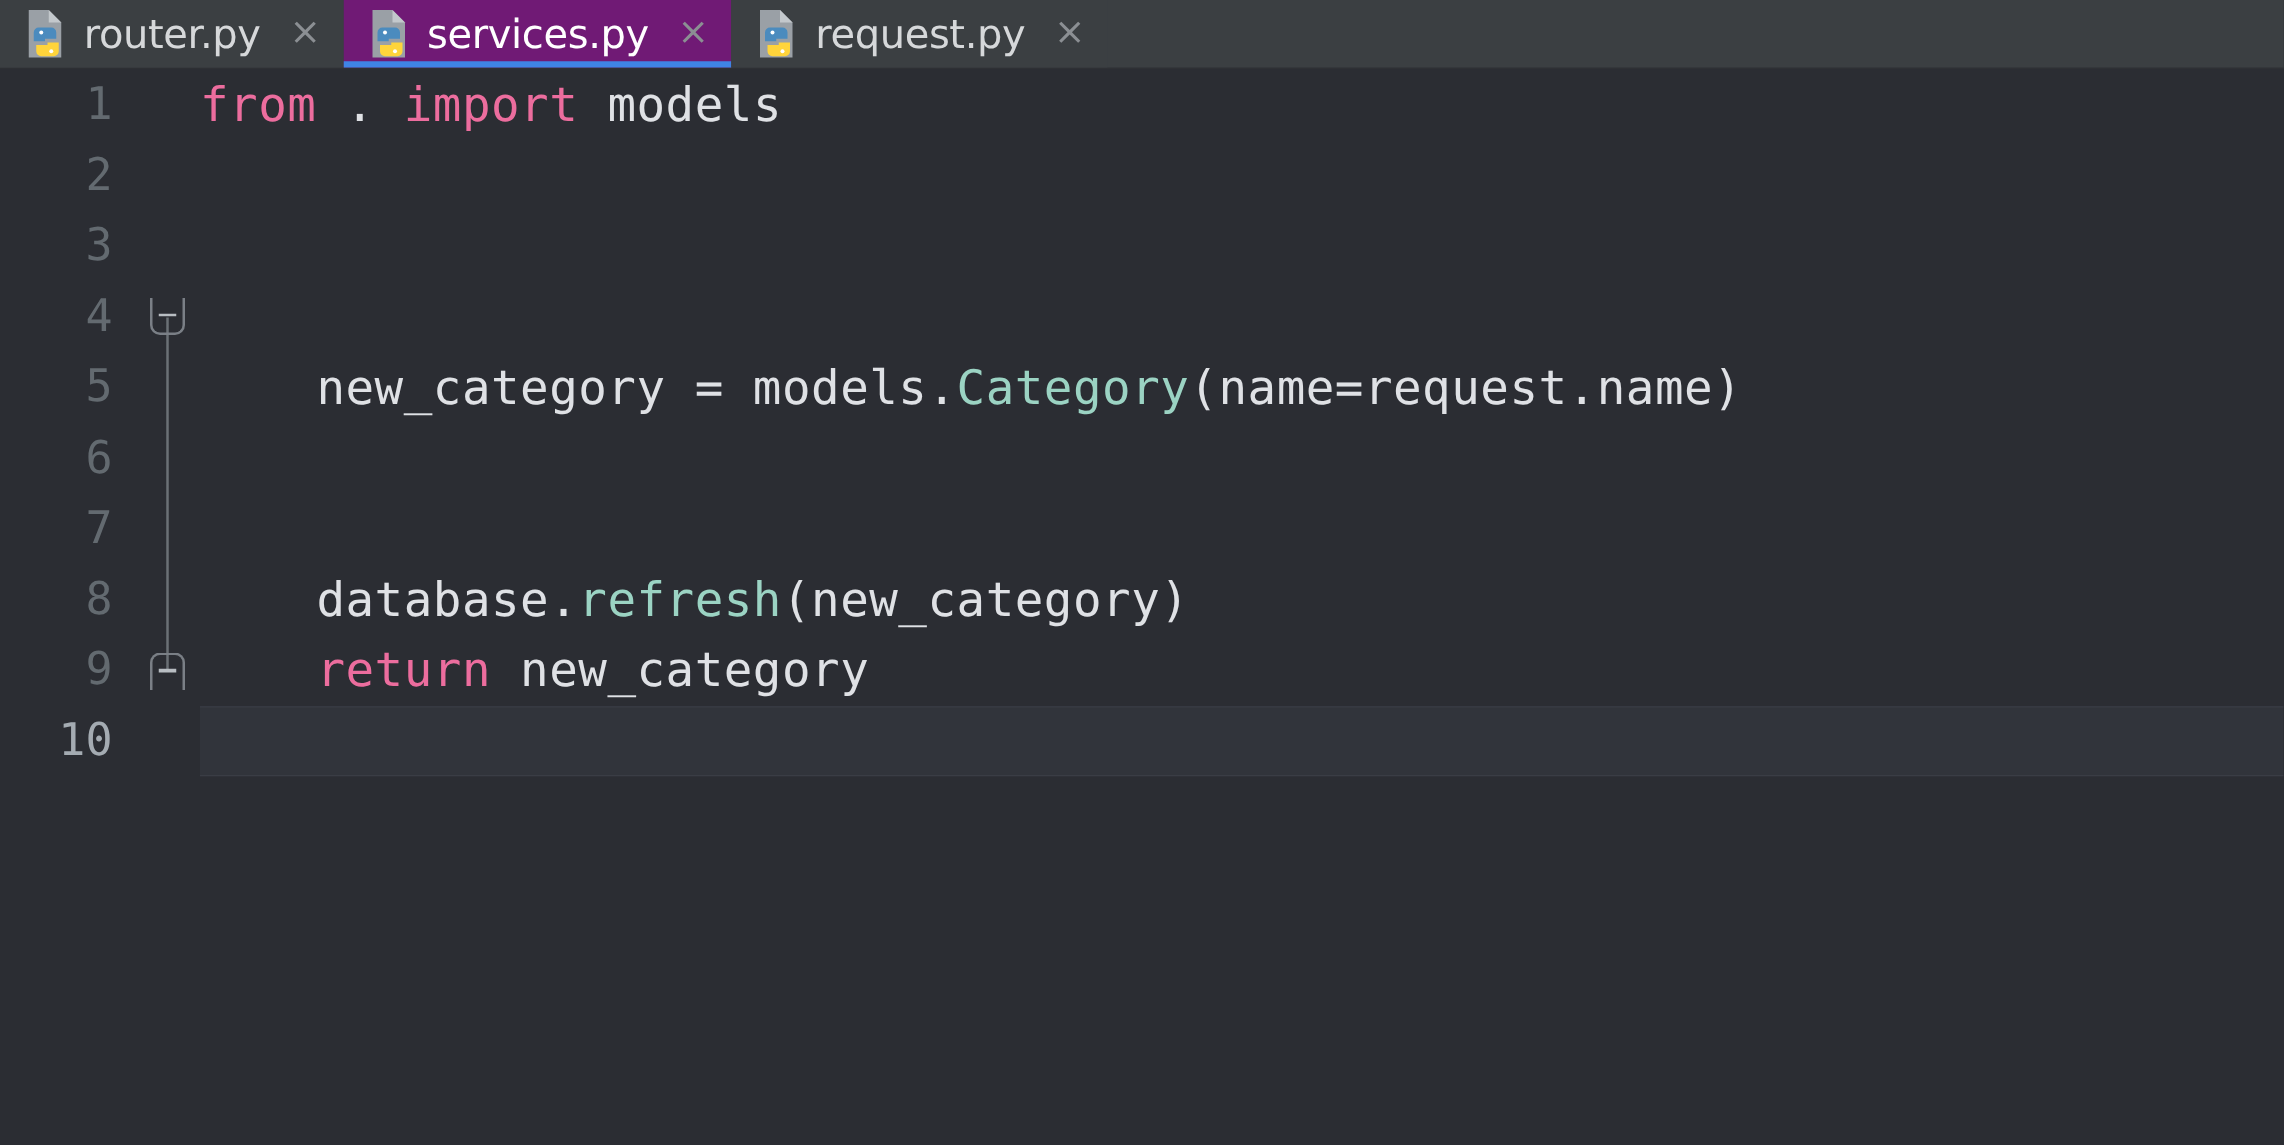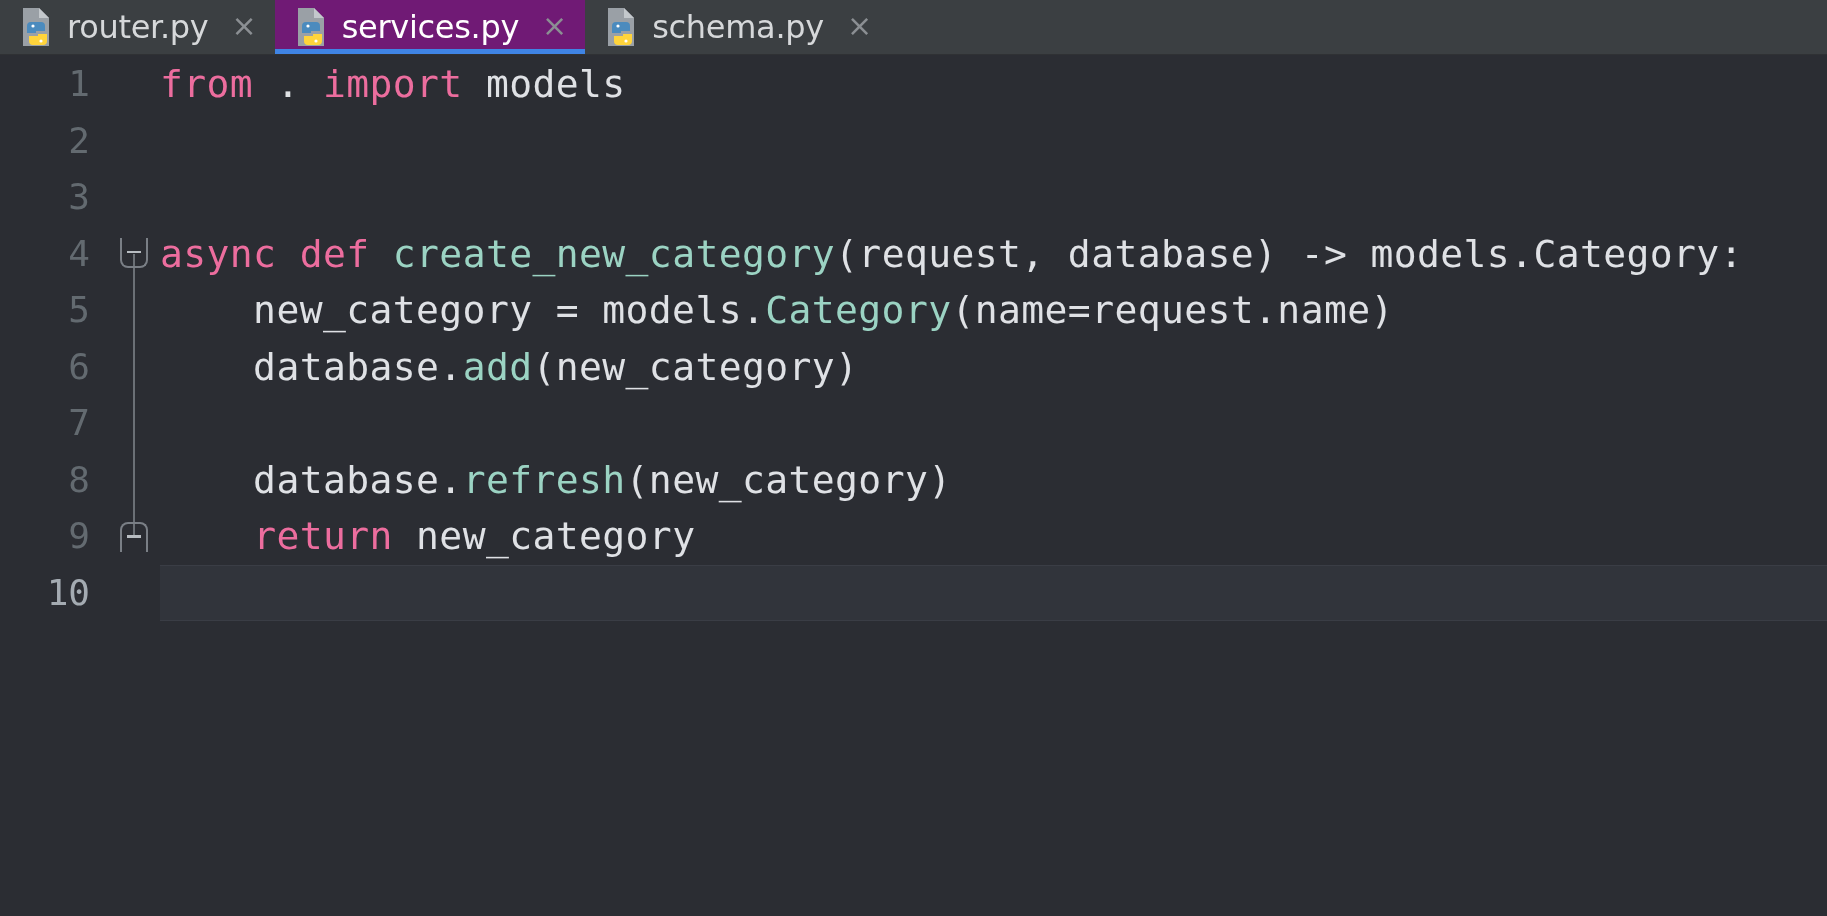--- a/index.html
+++ b/index.html
@@ -201,21 +201,21 @@
       </div>
       <div class="tab">
         <svg class="pyicon" viewBox="0 0 34 40">
           <path d="M3 1 h16 l10 10 v28 h-26 z" fill="#9aa0a6"></path>
           <path d="M19 1 l10 10 h-10 z" fill="#c3c8cc"></path>
           <path d="M13 15 h8 a4 4 0 0 1 4 4 v5 h-9 v2 h-9 v-7 a4 4 0 0 1 4 -4 z" fill="#4b8bbe"></path>
           <path d="M21 38 h-8 a4 4 0 0 1 -4 -4 v-5 h9 v-2 h9 v7 a4 4 0 0 1 -4 4 z" fill="#ffd43b"></path>
           <circle cx="13" cy="19" r="1.6" fill="#ffffff"></circle>
           <circle cx="21" cy="34" r="1.6" fill="#ffffff"></circle>
         </svg>
-        <span class="tab-label">schema.py</span>
+        <span class="tab-label">request.py</span>
         <span class="tab-close">×</span>
       </div>
     </div>
 
   <div class="editor">
     <div class="gutter" id="gutter">
         <div class="lineno" style="top: 1px;">1</div>
         <div class="lineno" style="top: 57.5px;">2</div>
         <div class="lineno" style="top: 114px;">3</div>
         <div class="lineno" style="top: 170.5px;">4</div>
@@ -235,22 +235,20 @@
         <div class="fold-box close" style="top: 467px;">
           <span class="bx"></span>
           <span class="dash"></span>
         </div>
       </div>
     <div class="codearea" id="codearea">
         <div class="caret-band" style="top: 509.5px; left: -160px;"></div>
         <div class="line" style="position: absolute; top: 1px; left: 0px; right: 0px;"><span class="tok-kw">from</span><span class="tok-id"> </span><span class="tok-punc">.</span><span class="tok-id"> </span><span class="tok-kw">import</span><span class="tok-id"> </span><span class="tok-id">models</span></div>
         <div class="line" style="position: absolute; top: 57.5px; left: 0px; right: 0px;"></div>
         <div class="line" style="position: absolute; top: 114px; left: 0px; right: 0px;"></div>
-        <div class="line" style="position: absolute; top: 170.5px; left: 0px; right: 0px;"><span class="tok-kw">async</span><span class="tok-id"> </span><span class="tok-kw">def</span><span class="tok-id"> </span><span class="tok-fn">create_new_category</span><span class="tok-id">(request, database) -&gt; models.Category:</span></div>
         <div class="line" style="position: absolute; top: 227px; left: 0px; right: 0px;"><span class="tok-id">    new_category = models.</span><span class="tok-cls">Category</span><span class="tok-id">(name=request.name)</span></div>
-        <div class="line" style="position: absolute; top: 283.5px; left: 0px; right: 0px;"><span class="tok-id">    database.</span><span class="tok-fn">add</span><span class="tok-id">(new_category)</span></div>
         <div class="line" style="position: absolute; top: 396.5px; left: 0px; right: 0px;"><span class="tok-id">    database.</span><span class="tok-fn">refresh</span><span class="tok-id">(new_category)</span></div>
         <div class="line" style="position: absolute; top: 453px; left: 0px; right: 0px;"><span class="tok-id">    </span><span class="tok-kw">return</span><span class="tok-id"> new_category</span></div>
         <div class="line" style="position: absolute; top: 509.5px; left: 0px; right: 0px;"></div>
       </div>
   </div>
 
 </div>
 
 </body></html>

